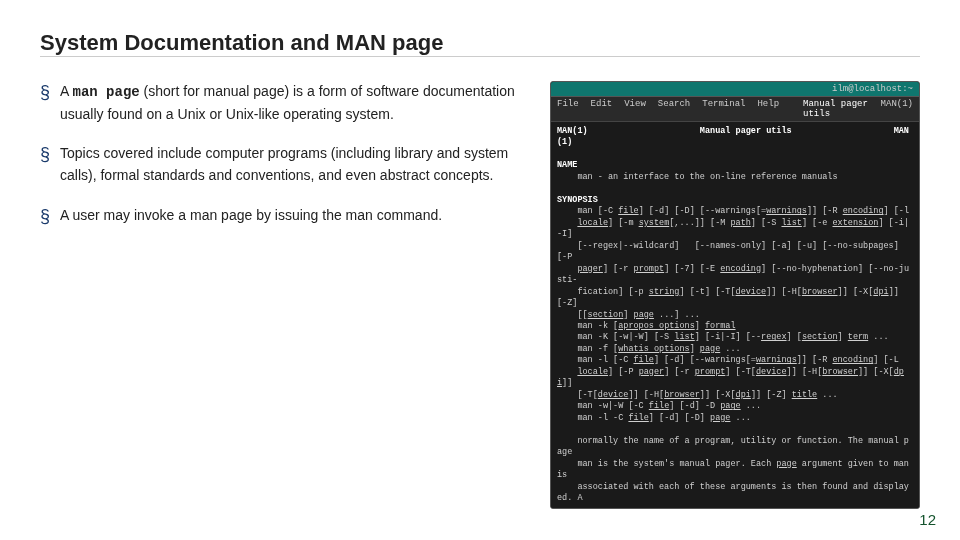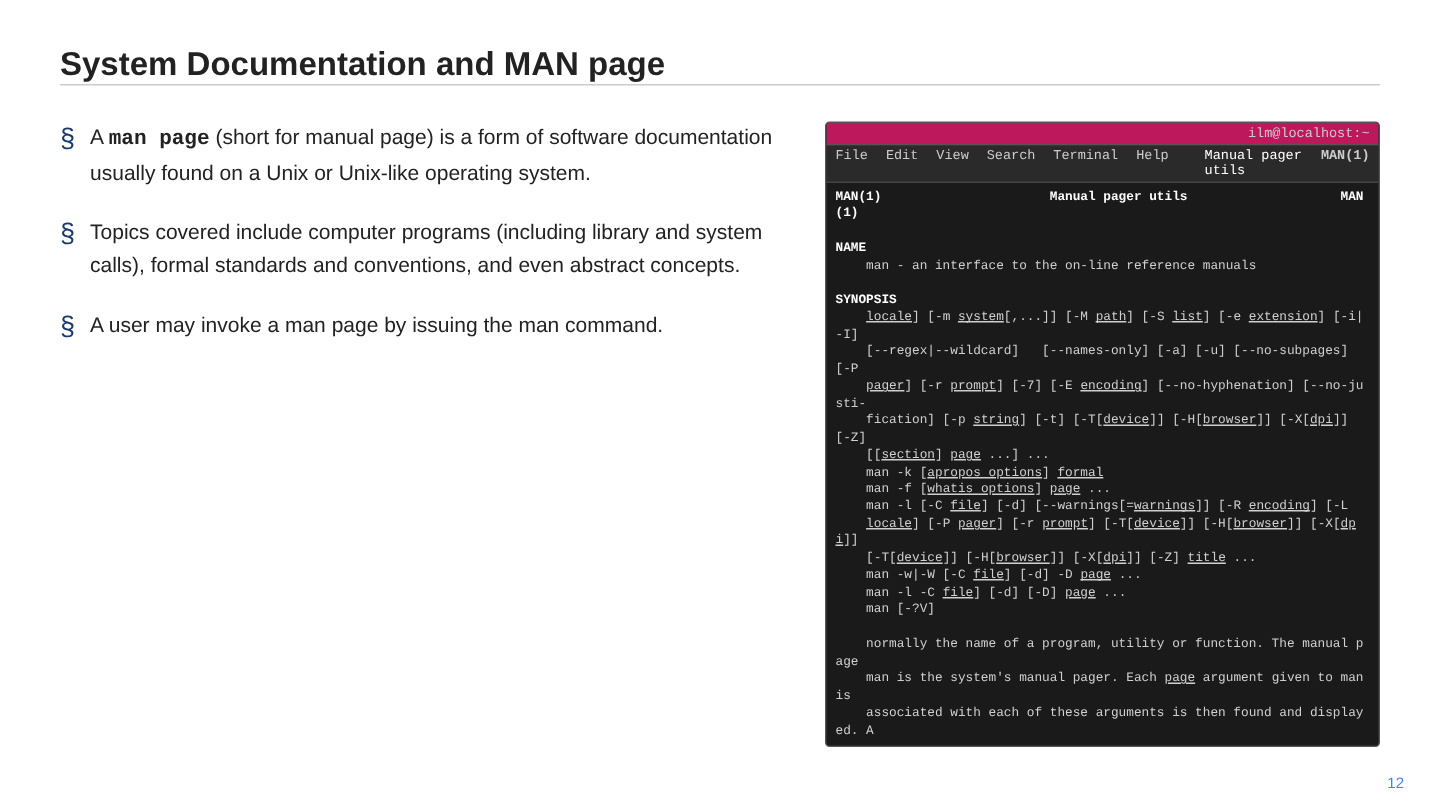--- a/index.html
+++ b/index.html
@@ -67,21 +67,21 @@
       background: #1a1a1a;
       border: 1px solid #555;
       border-radius: 3px;
       overflow: hidden;
       width: 100%;
       font-family: 'Courier New', Courier, monospace;
       font-size: 8.5px;
       color: #d0d0d0;
     }
     .terminal-titlebar {
-      background: #be185d;
+      background: #0f766e;
       padding: 2px 6px;
       color: #ccc;
       font-size: 9px;
       text-align: right;
       border-bottom: 1px solid #555;
     }
     .terminal-menubar {
       background: #2a2a2a;
       padding: 2px 6px;
       font-size: 9px;
@@ -101,22 +101,22 @@
       word-break: break-all;
     }
     .terminal-line.bold {
       color: #fff;
       font-weight: bold;
     }
     .page-number {
       position: absolute;
       bottom: 12px;
       right: 24px;
-      font-size: 10px;
-      color: #3b82f6;
+      font-size: 15px;
+      color: #14532d;
     }
   </style>
 </head>
 <body>
 
 <div class="slide">
   <div class="title">System Documentation and MAN page</div>
 
   <div class="content-area">
 
@@ -146,42 +146,43 @@
         <div class="terminal-titlebar">ilm@localhost:~</div>
         <div class="terminal-menubar">
           <span>File</span>
           <span>Edit</span>
           <span>View</span>
           <span>Search</span>
           <span>Terminal</span>
           <span>Help</span>
           <span style="flex:1"></span>
           <span style="color:#fff;">Manual pager utils</span>
-          <span style="margin-left:0;font-weight:bold;">MAN(1)</span>
+          <span style="margin-left:0;">MAN(1)</span>
         </div>
         <div class="terminal-body">
           <div class="terminal-line bold">MAN(1)&nbsp;&nbsp;&nbsp;&nbsp;&nbsp;&nbsp;&nbsp;&nbsp;&nbsp;&nbsp;&nbsp;&nbsp;&nbsp;&nbsp;&nbsp;&nbsp;&nbsp;&nbsp;&nbsp;&nbsp;&nbsp;&nbsp;Manual pager utils&nbsp;&nbsp;&nbsp;&nbsp;&nbsp;&nbsp;&nbsp;&nbsp;&nbsp;&nbsp;&nbsp;&nbsp;&nbsp;&nbsp;&nbsp;&nbsp;&nbsp;&nbsp;&nbsp;&nbsp;MAN(1)</div>
           <div class="terminal-line">&nbsp;</div>
           <div class="terminal-line bold">NAME</div>
           <div class="terminal-line">&nbsp;&nbsp;&nbsp;&nbsp;man - an interface to the on-line reference manuals</div>
           <div class="terminal-line">&nbsp;</div>
           <div class="terminal-line bold">SYNOPSIS</div>
+          <div class="terminal-line">&nbsp;&nbsp;&nbsp;&nbsp;man [-C <span style="text-decoration:underline">file</span>] [-d] [-D] [--warnings[=<span style="text-decoration:underline">warnings</span>]] [-R <span style="text-decoration:underline">encoding</span>] [-l</div>
           <div class="terminal-line">&nbsp;&nbsp;&nbsp;&nbsp;<span style="text-decoration:underline">locale</span>] [-m <span style="text-decoration:underline">system</span>[,...]] [-M <span style="text-decoration:underline">path</span>] [-S <span style="text-decoration:underline">list</span>] [-e <span style="text-decoration:underline">extension</span>] [-i|-I]</div>
           <div class="terminal-line">&nbsp;&nbsp;&nbsp;&nbsp;[--regex|--wildcard]&nbsp;&nbsp;&nbsp;[--names-only] [-a] [-u] [--no-subpages] [-P</div>
           <div class="terminal-line">&nbsp;&nbsp;&nbsp;&nbsp;<span style="text-decoration:underline">pager</span>] [-r <span style="text-decoration:underline">prompt</span>] [-7] [-E <span style="text-decoration:underline">encoding</span>] [--no-hyphenation] [--no-justi-</div>
           <div class="terminal-line">&nbsp;&nbsp;&nbsp;&nbsp;fication] [-p <span style="text-decoration:underline">string</span>] [-t] [-T[<span style="text-decoration:underline">device</span>]] [-H[<span style="text-decoration:underline">browser</span>]] [-X[<span style="text-decoration:underline">dpi</span>]] [-Z]</div>
           <div class="terminal-line">&nbsp;&nbsp;&nbsp;&nbsp;[[<span style="text-decoration:underline">section</span>] <span style="text-decoration:underline">page</span> ...] ...</div>
           <div class="terminal-line">&nbsp;&nbsp;&nbsp;&nbsp;man -k [<span style="text-decoration:underline">apropos options</span>] <span style="text-decoration:underline">formal</span></div>
+          <div class="terminal-line">&nbsp;&nbsp;&nbsp;&nbsp;man -K [-w|-W] [-S <span style="text-decoration:underline">list</span>] [-i|-I] [--<span style="text-decoration:underline">regex</span>] [<span style="text-decoration:underline">section</span>] <span style="text-decoration:underline">term</span> ...</div>
           <div class="terminal-line">&nbsp;&nbsp;&nbsp;&nbsp;man -f [<span style="text-decoration:underline">whatis options</span>] <span style="text-decoration:underline">page</span> ...</div>
           <div class="terminal-line">&nbsp;&nbsp;&nbsp;&nbsp;man -l [-C <span style="text-decoration:underline">file</span>] [-d] [--warnings[=<span style="text-decoration:underline">warnings</span>]] [-R <span style="text-decoration:underline">encoding</span>] [-L</div>
           <div class="terminal-line">&nbsp;&nbsp;&nbsp;&nbsp;<span style="text-decoration:underline">locale</span>] [-P <span style="text-decoration:underline">pager</span>] [-r <span style="text-decoration:underline">prompt</span>] [-T[<span style="text-decoration:underline">device</span>]] [-H[<span style="text-decoration:underline">browser</span>]] [-X[<span style="text-decoration:underline">dpi</span>]]</div>
           <div class="terminal-line">&nbsp;&nbsp;&nbsp;&nbsp;[-T[<span style="text-decoration:underline">device</span>]] [-H[<span style="text-decoration:underline">browser</span>]] [-X[<span style="text-decoration:underline">dpi</span>]] [-Z] <span style="text-decoration:underline">title</span> ...</div>
           <div class="terminal-line">&nbsp;&nbsp;&nbsp;&nbsp;man -w|-W [-C <span style="text-decoration:underline">file</span>] [-d] -D <span style="text-decoration:underline">page</span> ...</div>
           <div class="terminal-line">&nbsp;&nbsp;&nbsp;&nbsp;man -l -C <span style="text-decoration:underline">file</span>] [-d] [-D] <span style="text-decoration:underline">page</span> ...</div>
-          <div class="terminal-line">&nbsp;&nbsp;&nbsp;&nbsp;man [-?V]</div>
           <div class="terminal-line">&nbsp;</div>
           <div class="terminal-line">&nbsp;&nbsp;&nbsp;&nbsp;normally the name of a program, utility or function. The manual page</div>
           <div class="terminal-line">&nbsp;&nbsp;&nbsp;&nbsp;man is the system's manual pager. Each <span style="text-decoration:underline">page</span> argument given to man is</div>
           <div class="terminal-line">&nbsp;&nbsp;&nbsp;&nbsp;associated with each of these arguments is then found and displayed. A</div>
 
         </div>
 
       </div>
     </div>
   </div>

